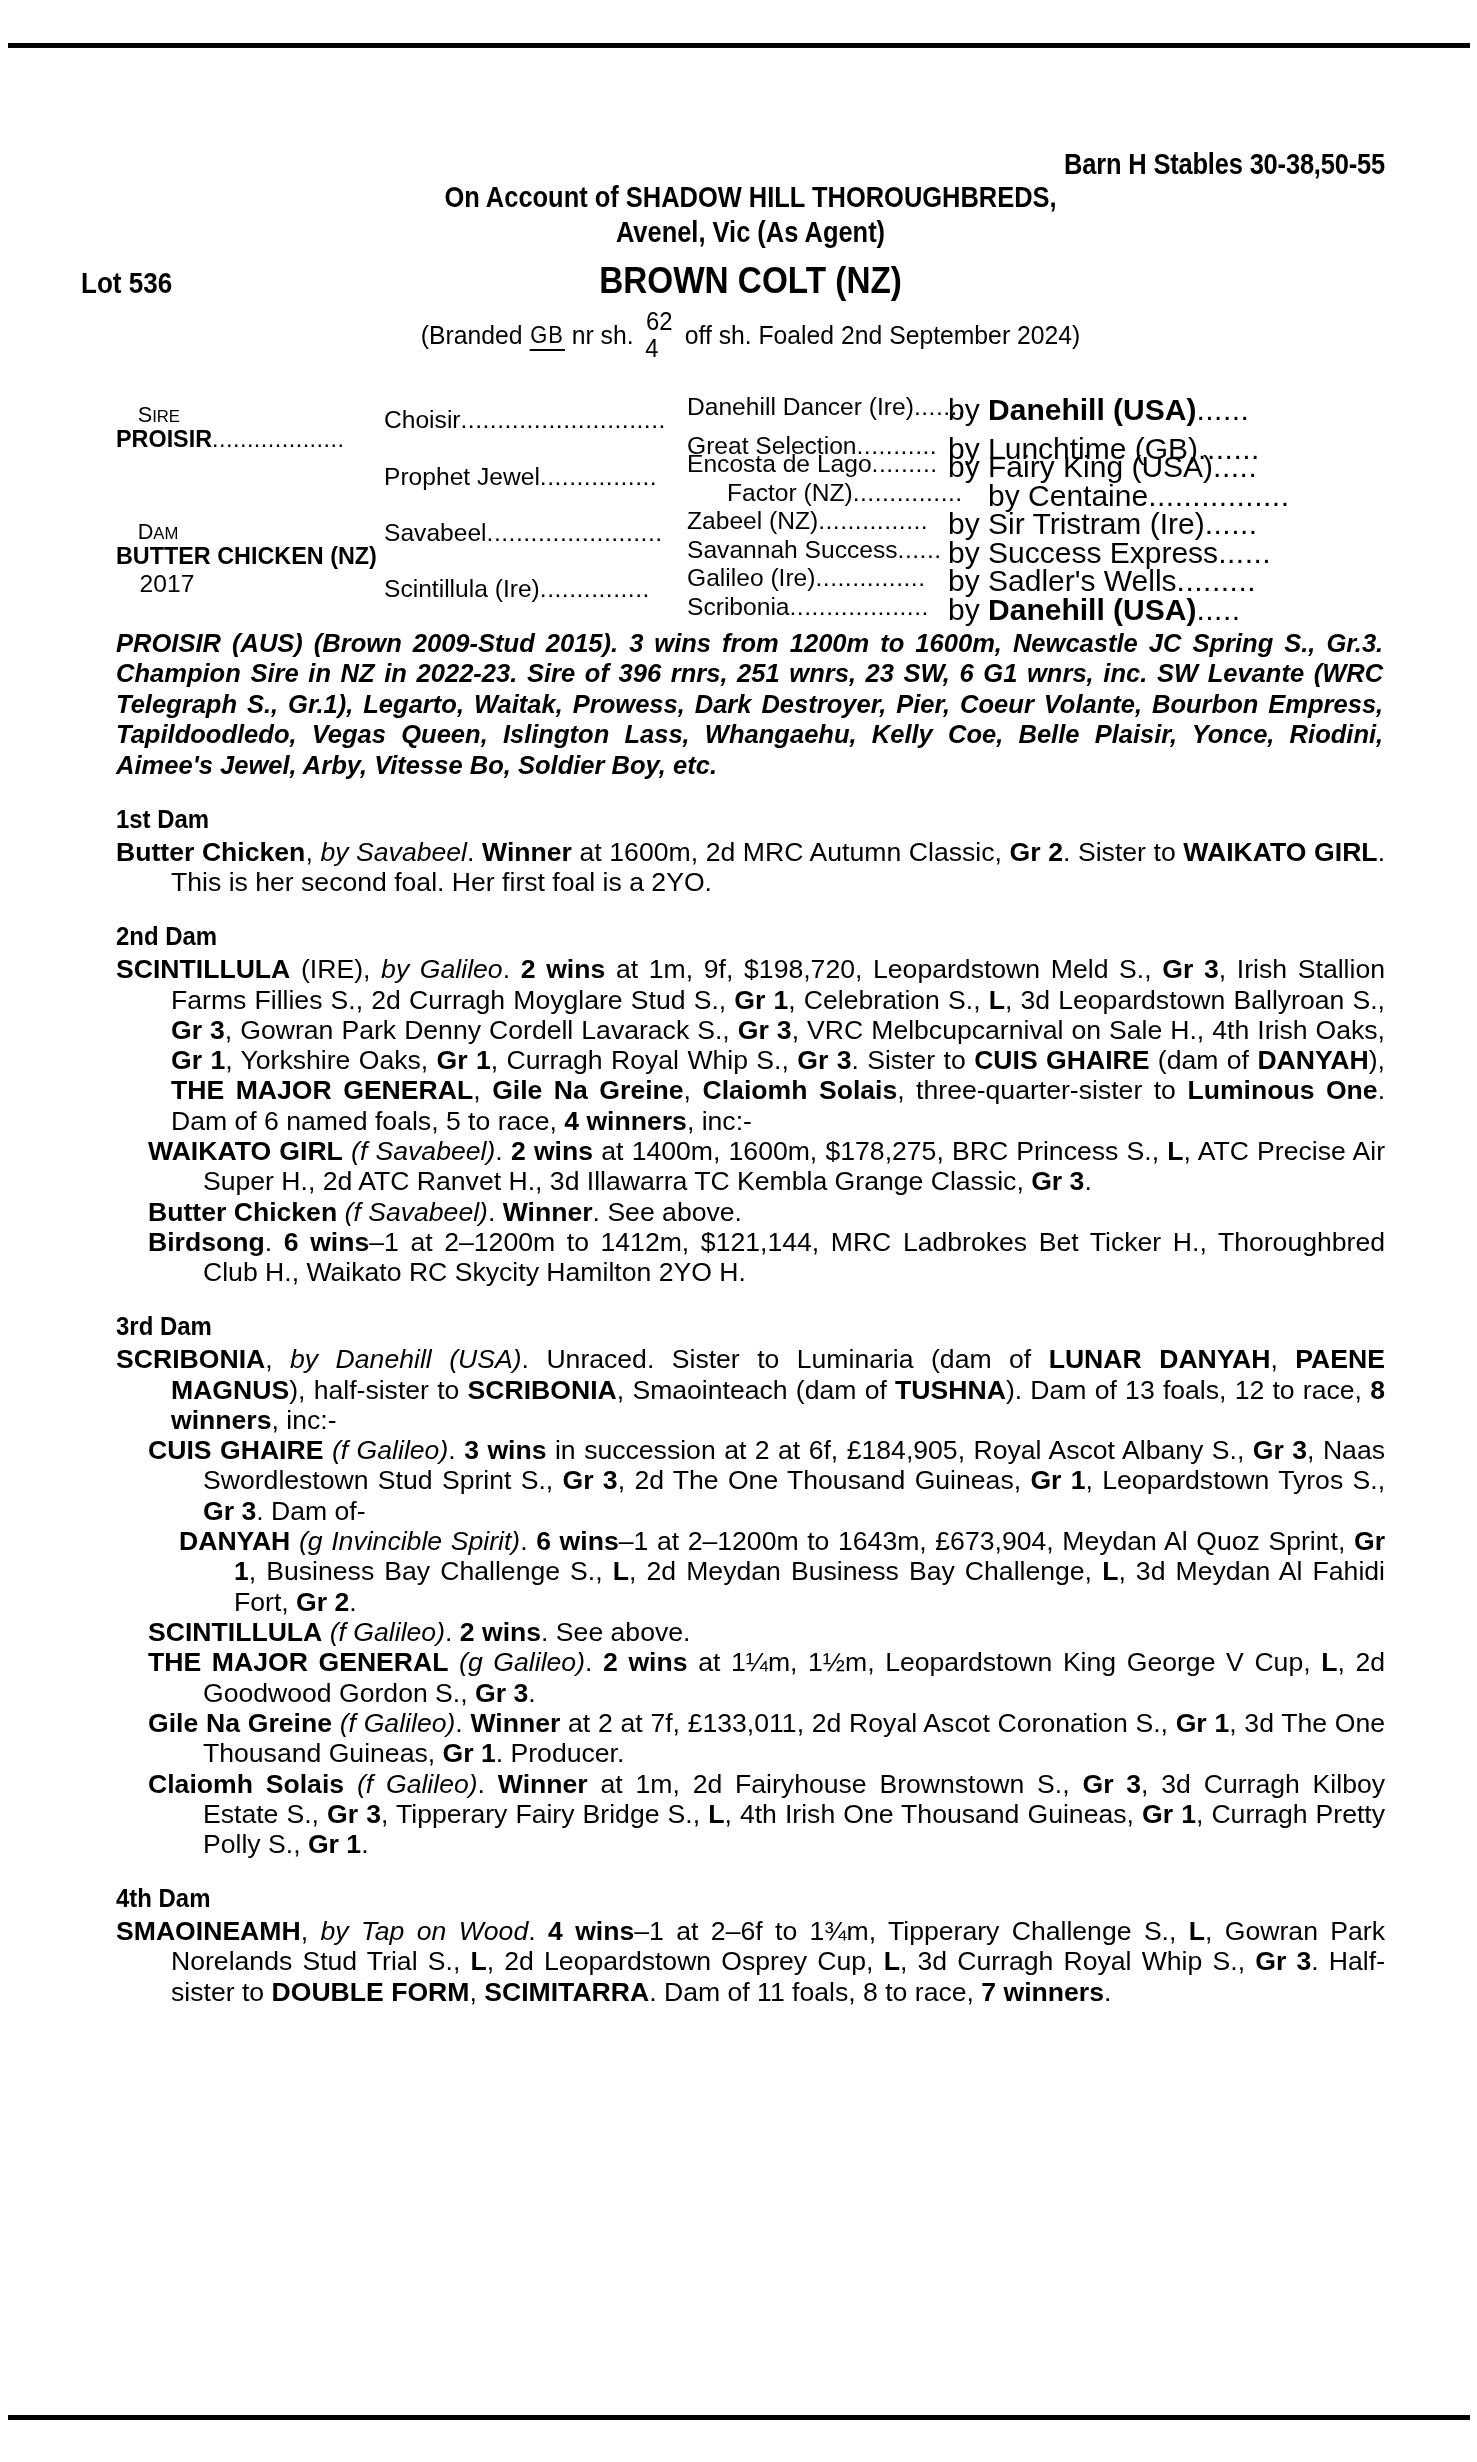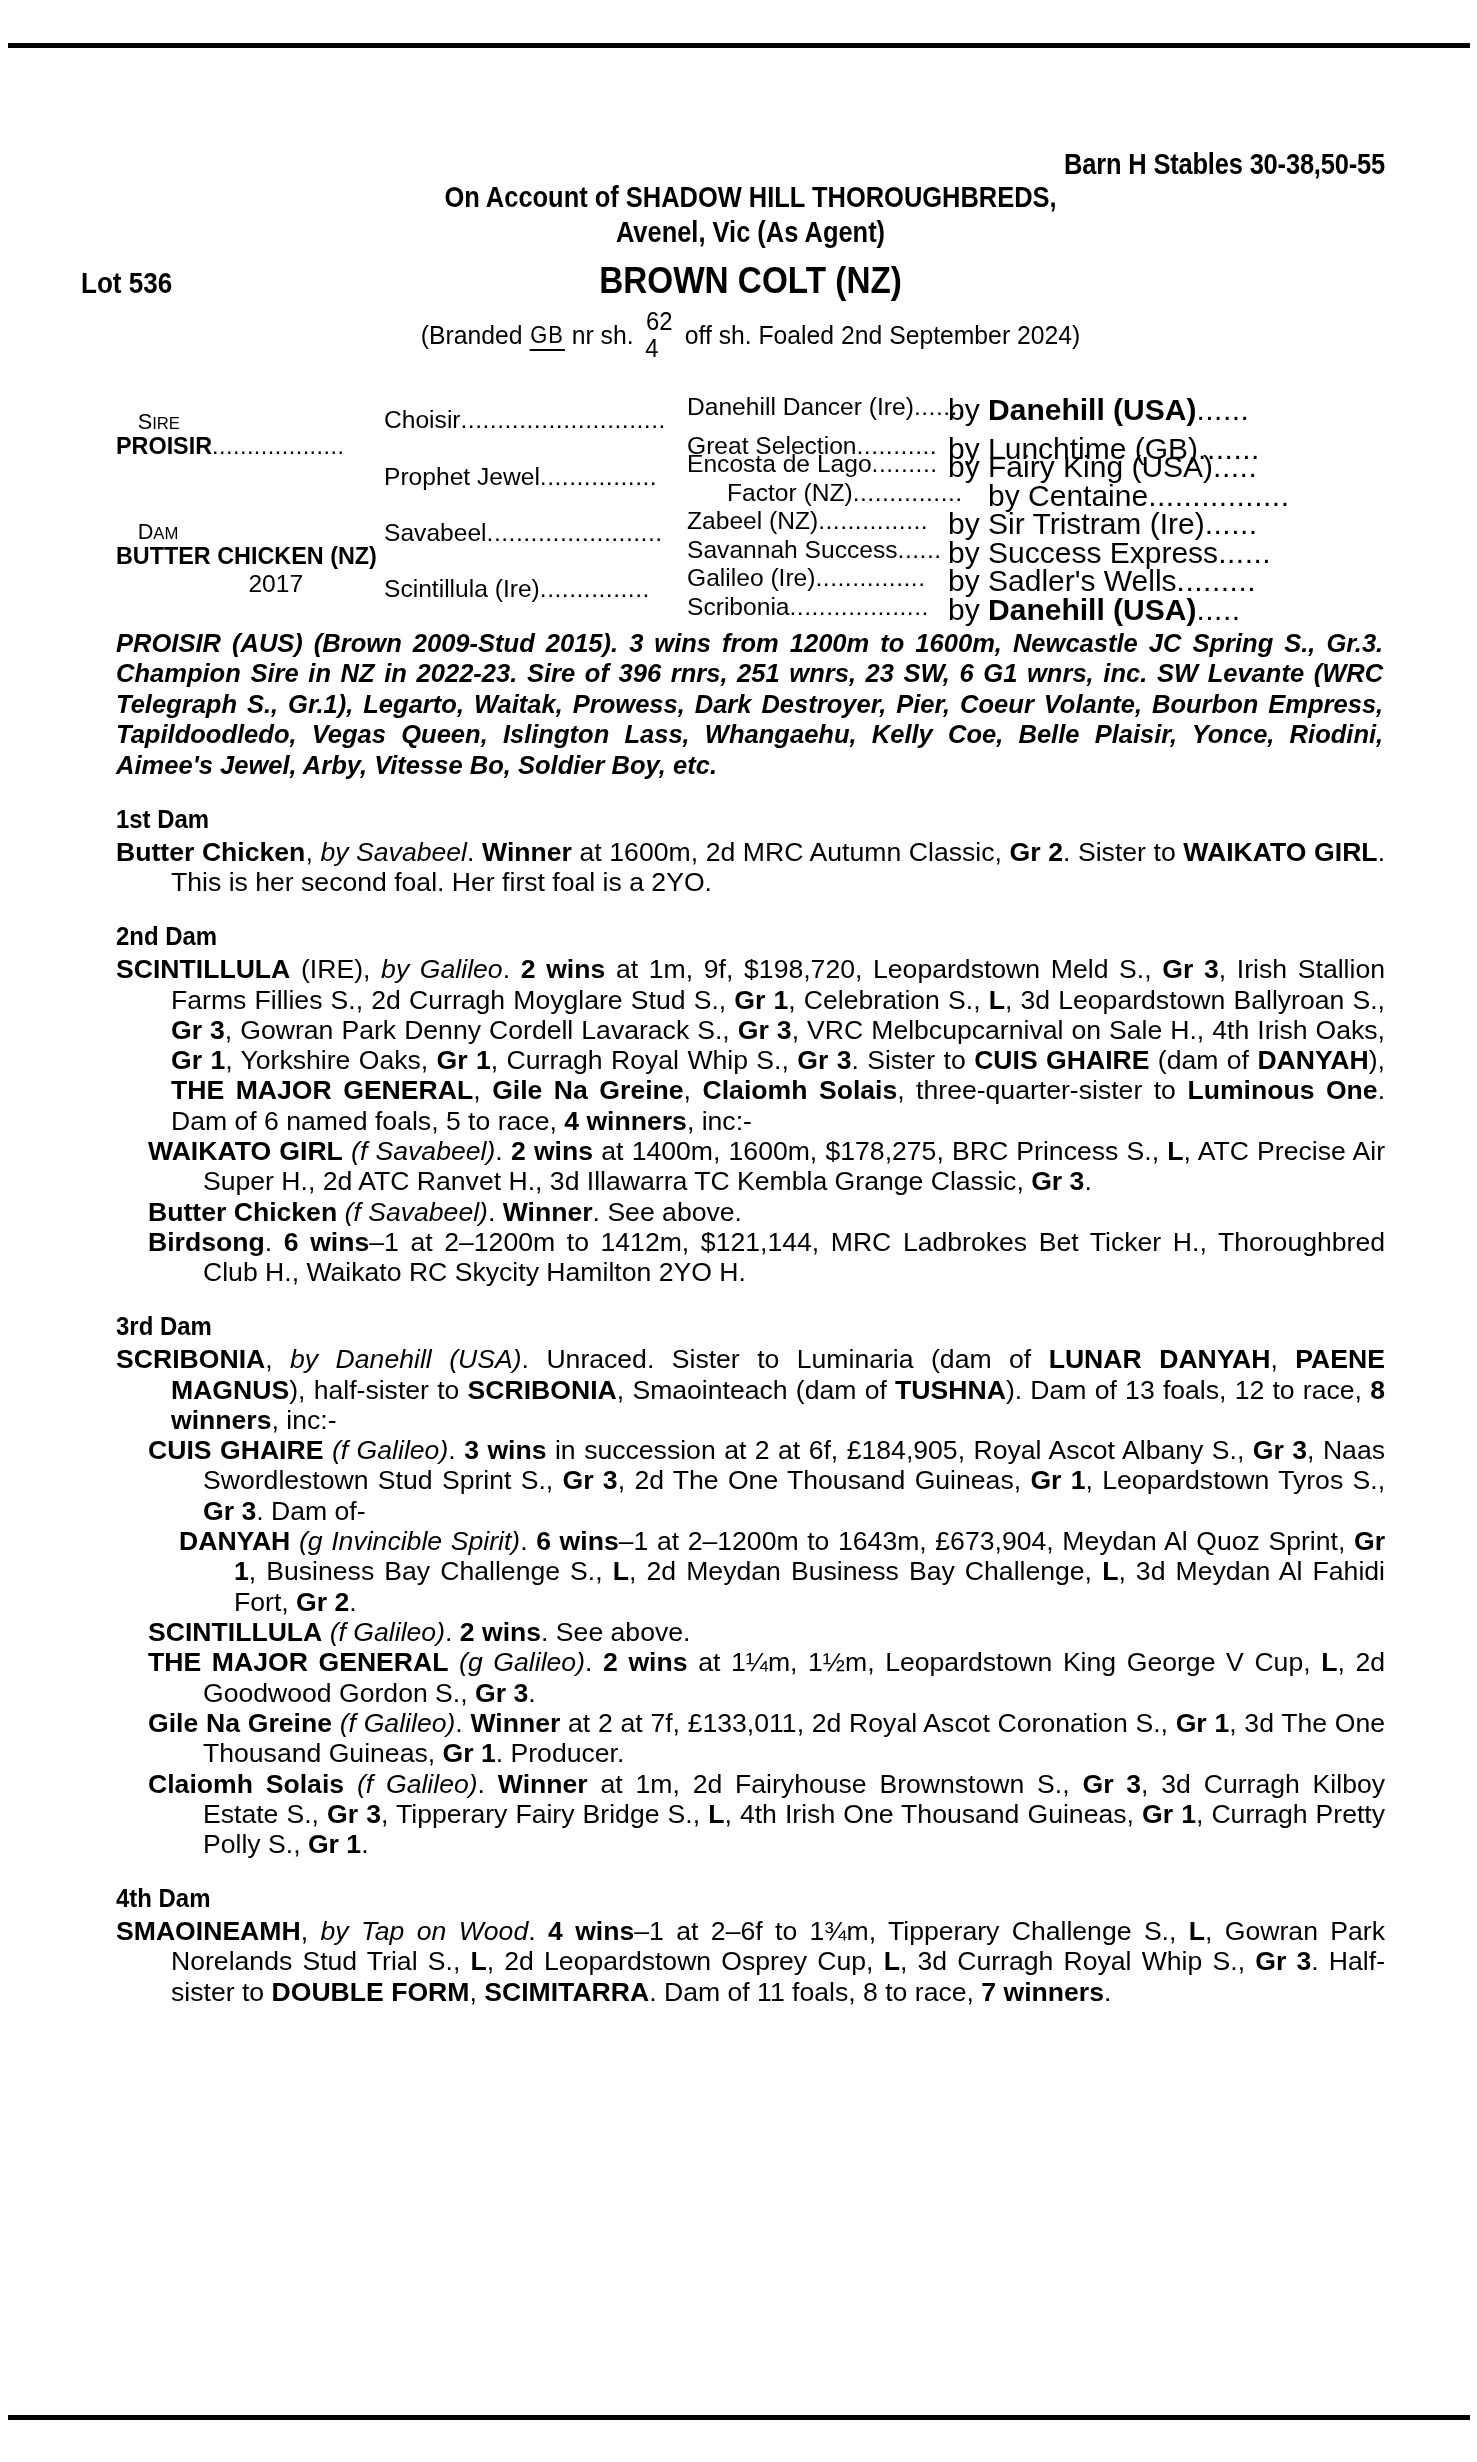--- a/index.html
+++ b/index.html
@@ -127,37 +127,37 @@
     position: relative;
     margin-top: 25.6px;
     height: 225px;
     font-size: 24.6px;
   }
   .ped-col1 {
     position: absolute;
     left: 0; top: 0;
     width: 256px;
   }
-  .sire-block { position: absolute; left: 0; top: 22px; width: 266px; }
+  .sire-block { position: absolute; left: 0; top: 15px; width: 266px; }
   .dam-block  { position: absolute; left: 0; top: 132px; width: 296px; }
   .sd-label {
     font-size: 21.7px;
     padding-left: 21.7px;
     line-height: 1.0;
   }
   .sd-label .sc { font-size: 16.7px; }
   .sd-name {
     font-weight: bold;
     font-size: 24.6px;
     line-height: 1.12;
     white-space: nowrap;
     transform: scaleX(0.95);
     transform-origin: left center;
   }
-  .sd-year { padding-left: 23.6px; font-size: 24.6px; line-height: 1.15; text-align: center; }
+  .sd-year { padding-left: 23.6px; font-size: 24.6px; line-height: 1.15; }
   .dots { font-weight: normal; letter-spacing: 0.5px; }
 
   .ped-col2 { position: absolute; left: 268px; top: 0; width: 296px; }
   .g2 { position: absolute; white-space: nowrap; font-size: 24.6px; }
   .g2-a { top: 17.7px; }
   .g2-b { top: 74px; }
   .g2-c { top: 130px; text-align: center; }
   .g2-d { top: 186px; }
 
   .ped-col3 { position: absolute; left: 571px; top: 0; width: 246px; }

